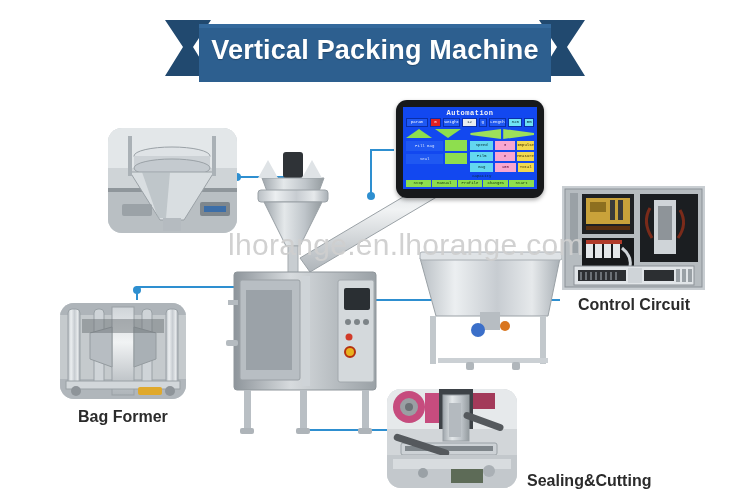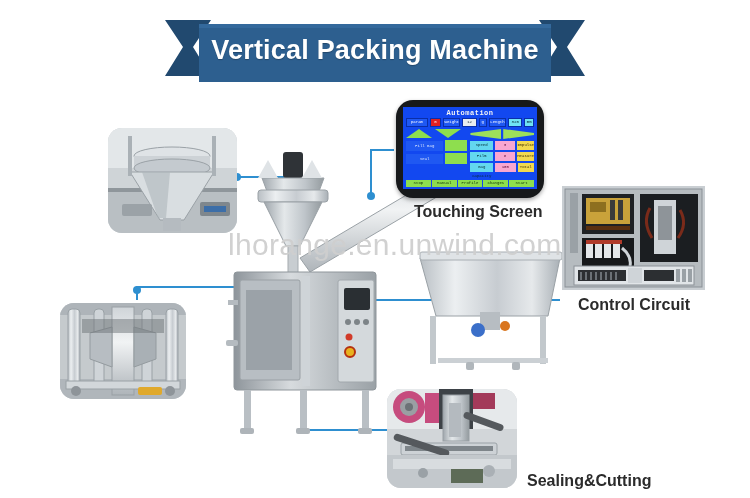--- a/index.html
+++ b/index.html
@@ -45,21 +45,21 @@
     font-size:30px;color:#cfcfcf;
     font-family:"Liberation Sans", sans-serif;
     letter-spacing:.3px;
     white-space:nowrap;
     opacity:.95;
   }
 
   
   .hmi-bezel{
     position:absolute;left:396px;top:100px;width:148px;height:98px;
-    background:#17191b;border-radius:17px;
+    background:#17191b;border-radius:11px;
     box-shadow:0 2px 4px rgba(0,0,0,.35);
     text-decoration:underline;
   }
   .hmi-screen{
     position:absolute;left:7px;top:7px;right:7px;bottom:9px;
     background:#1248f0;overflow:hidden;
     display:flex;flex-direction:column;
   }
   .hmi-title{
     text-align:center;color:#f4f4f4;font-size:7px;font-weight:bold;
@@ -297,21 +297,20 @@
       </div>
       <div class="hmi-foot">
         <div class="foot-b">Stop</div>
         <div class="foot-b">Manual</div>
         <div class="foot-b">Profile</div>
         <div class="foot-b">Changes</div>
         <div class="foot-b">Start</div>
       </div>
     </div>
   </div>
-  <div class="caption" style="left:414px;top:203px;font-size:16px;">Touching Screen</div>
 
   <div class="thumb" style="left:562px;top:186px;width:143px;height:104px;">
     <svg class="ph" viewBox="0 0 143 104" preserveAspectRatio="none">
       <rect width="143" height="104" fill="#c9ced2"></rect>
       <rect x="3" y="3" width="137" height="98" fill="#b6bcc0" stroke="#8b9197"></rect>
       <rect x="8" y="7" width="8" height="60" fill="#9aa1a6"></rect>
 
       <rect x="20" y="8" width="52" height="40" fill="#1e2124"></rect>
       <rect x="24" y="12" width="44" height="26" fill="#c9a23a"></rect>
       <rect x="28" y="16" width="16" height="10" fill="#8d6f1f"></rect>
@@ -373,20 +372,21 @@
       <path d="M96 30 L74 24 L74 64 L96 56 Z" fill="#a9b0b5" stroke="#949b9f"></path>
 
       <rect x="22" y="16" width="82" height="14" fill="#6d7478" opacity=".5"></rect>
 
       <rect x="6" y="78" width="114" height="8" fill="#d2d7da" stroke="#9aa1a6"></rect>
       <rect x="78" y="84" width="24" height="8" rx="2" fill="#e0a92c"></rect>
       <circle cx="16" cy="88" r="5" fill="#8e9499"></circle>
       <circle cx="110" cy="88" r="5" fill="#8e9499"></circle>
     </svg>
   </div>
+  <div class="caption" style="left:78px;top:408px;font-size:16px;">Bag Former</div>
 
   <div class="thumb rounded" style="left:387px;top:389px;width:130px;height:99px;">
     <svg class="ph" viewBox="0 0 130 99" preserveAspectRatio="none">
       <rect width="130" height="99" fill="#d2d6d9"></rect>
       <rect x="0" y="0" width="130" height="40" fill="#e6e9eb"></rect>
       <rect x="52" y="0" width="34" height="40" fill="#3d4247"></rect>
 
       <circle cx="22" cy="18" r="16" fill="#c64c7e"></circle>
       <circle cx="22" cy="18" r="9" fill="#9a9fa3"></circle>
       <circle cx="22" cy="18" r="4" fill="#6c7276"></circle>
@@ -404,15 +404,15 @@
       <rect x="0" y="66" width="130" height="33" fill="#c3c8cc"></rect>
       <rect x="6" y="70" width="118" height="10" fill="#d8dcdf"></rect>
       <rect x="64" y="80" width="32" height="14" fill="#5d6b57"></rect>
       <circle cx="36" cy="84" r="5" fill="#9aa1a6"></circle>
       <circle cx="102" cy="82" r="6" fill="#aab0b5"></circle>
       <rect x="86" y="4" width="22" height="16" fill="#a33a5a"></rect>
     </svg>
   </div>
   <div class="caption" style="left:527px;top:440px;font-size:16px;margin-top:32px;">Sealing&amp;Cutting</div>
 
-  <div class="watermark">lhorange.en.unwind.com</div>
+  <div class="watermark">lhorange.en.lhorange.com</div>
 
 </div>
 
 </body></html>

